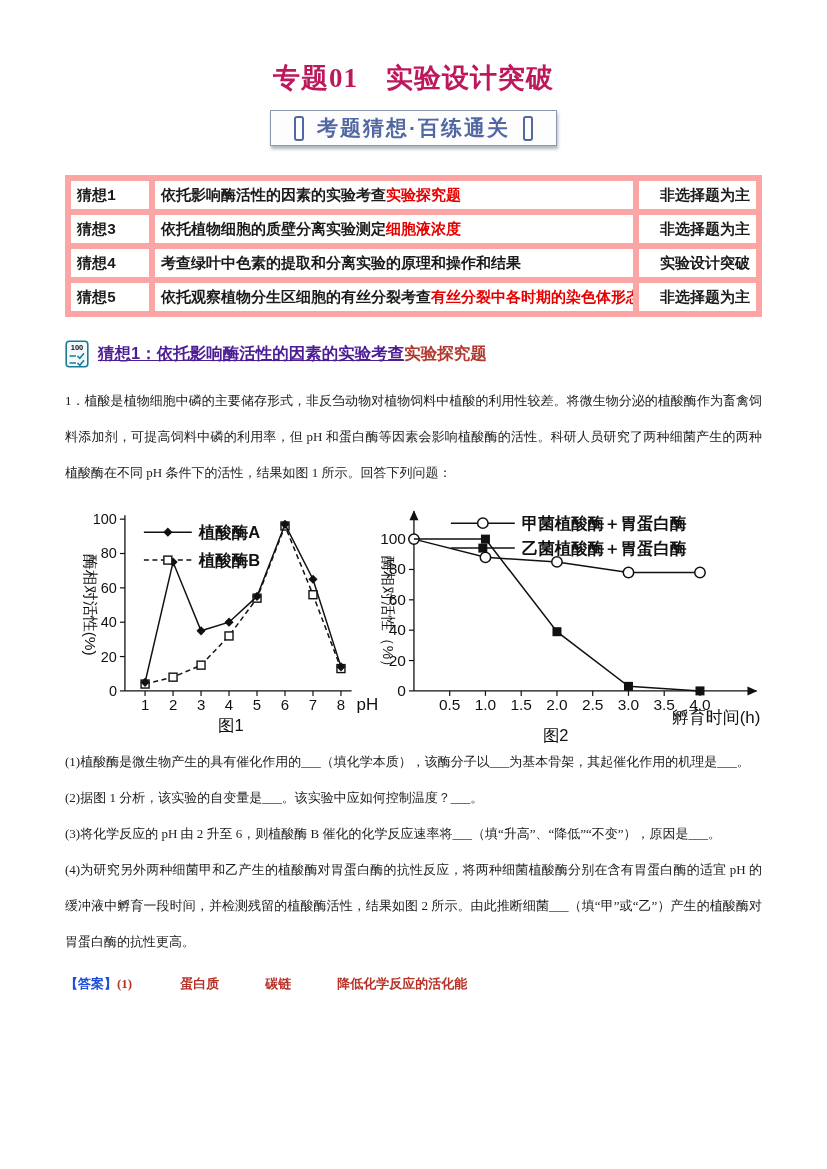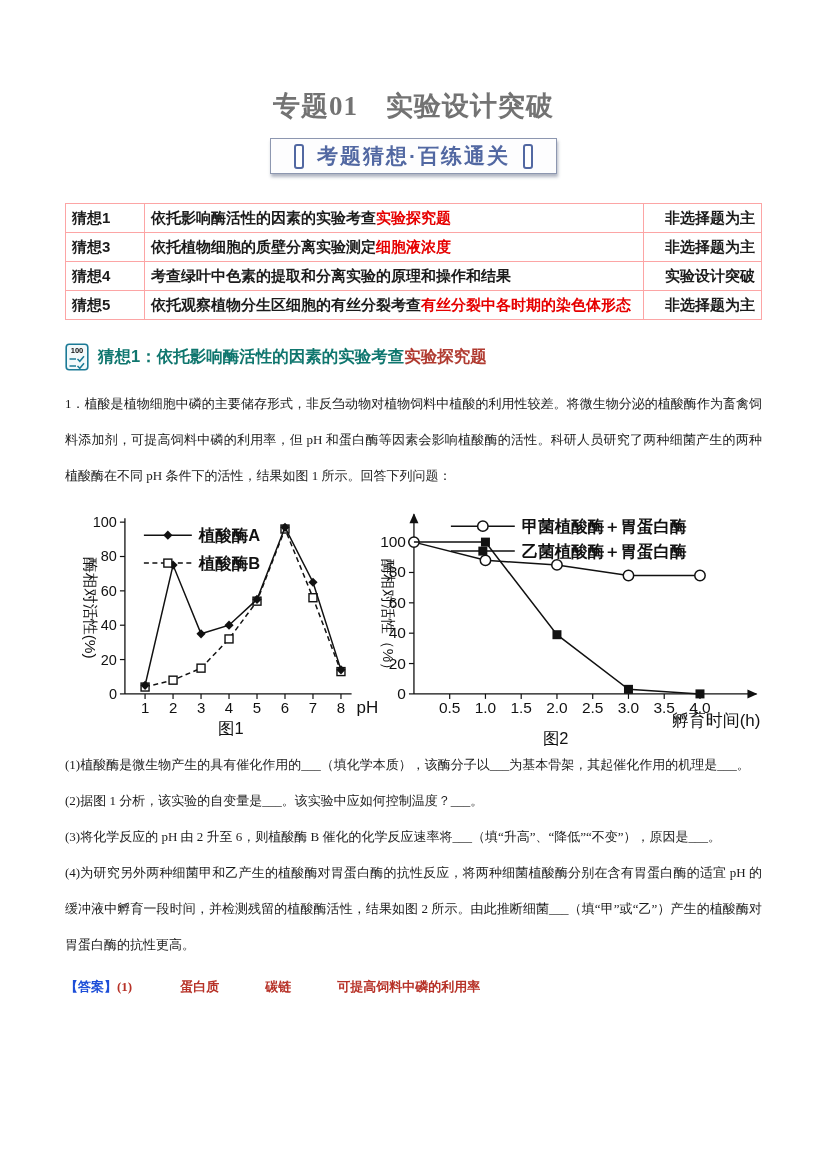--- a/index.html
+++ b/index.html
@@ -3,23 +3,23 @@
 <meta charset="utf-8">
 <style>
   html,body{margin:0;padding:0;}
   body{
     width:827px;height:1169px;background:#ffffff;overflow:hidden;position:relative;
     font-family:"Liberation Sans","DejaVu Sans",sans-serif;color:#1b1b1b;
   }
   .content{padding:0 65px;}
   
   .page-title{
-    margin:0;padding-top:88px;text-align:center;
+    margin:0;padding-top:60px;text-align:center;
     font-family:"Liberation Serif","DejaVu Serif",serif;
-    font-size:27px;font-weight:bold;letter-spacing:1px;color:#737373;
+    font-size:27px;font-weight:bold;letter-spacing:1px;color:#be185d;
   }
   
   .banner-row{display:flex;justify-content:center;margin-top:14px;}
   .banner{
     display:flex;align-items:center;gap:13px;background:#fdfdfe;
     border:1px solid #8d97b0;padding:3px 23px;
     box-shadow:1px 3px 3px rgba(80,90,120,0.45);
   }
   .banner-text{
     color:#5268a2;font-size:21px;font-weight:bold;letter-spacing:2px;
@@ -27,32 +27,32 @@
   .cap{
     display:inline-block;width:6px;height:21px;background:#fff;
     border:2px solid #5268a2;border-radius:3px;
   }
   
   table.pred{
     width:100%;border-collapse:collapse;margin-top:29px;
     font-size:15px;font-weight:bold;table-layout:fixed;
   }
   table.pred td{
-    border:1px solid #fca5a5;height:28px;padding:0 6px;vertical-align:middle;
-    overflow:hidden;white-space:nowrap;
+    border:6px solid #fca5a5;height:28px;padding:0 6px;vertical-align:middle;
+    overflow:hidden;white-space:nowrap;font-family:Liberation Mono, monospace;
   }
   td.c-label{width:66px;}
   td.c-type{width:105px;text-align:right;}
   .red{color:#e60000;}
   
   .section-header{
     margin-top:23px;display:flex;align-items:center;gap:9px;
     font-size:16.5px;font-weight:bold;
   }
-  .sec-teal{color:#0f766e;}
+  .sec-teal{color:#4c1d95;text-decoration:underline;}
   .sec-red{color:#b03a30;}
   .sec-icon{flex:0 0 auto;}
   
   .para, .question p, .answer{
     font-family:"Liberation Serif","DejaVu Serif",serif;
     font-size:13px;line-height:36px;text-align:justify;
   }
   .para{margin:15px 0 0;}
   .question{}
   .question p{margin:0;}
@@ -240,16 +240,16 @@
   </div>
 
   <div class="question" id="question-parts">
       <p>(1)植酸酶是微生物产生的具有催化作用的___（填化学本质），该酶分子以___为基本骨架，其起催化作用的机理是___。</p>
       <p>(2)据图 1 分析，该实验的自变量是___。该实验中应如何控制温度？___。</p>
       <p>(3)将化学反应的 pH 由 2 升至 6，则植酸酶 B 催化的化学反应速率将___（填“升高”、“降低”“不变”），原因是___。</p>
       <p>(4)为研究另外两种细菌甲和乙产生的植酸酶对胃蛋白酶的抗性反应，将两种细菌植酸酶分别在含有胃蛋白酶的适宜 pH 的缓冲液中孵育一段时间，并检测残留的植酸酶活性，结果如图 2 所示。由此推断细菌___（填“甲”或“乙”）产生的植酸酶对胃蛋白酶的抗性更高。</p>
     </div>
 
   <p class="answer">
-    <span class="ans-label">【答案】</span><span class="ans-num">(1)</span><span id="answer-items"><span class="ans-item">蛋白质</span><span class="ans-item">碳链</span><span class="ans-item">可提高饲料中磷的利用率</span></span>
+    <span class="ans-label">【答案】</span><span class="ans-num">(1)</span><span id="answer-items"><span class="ans-item">蛋白质</span><span class="ans-item">碳链</span><span class="ans-item">降低化学反应的活化能</span></span>
   </p>
 
 </div>
 
 </body></html>

